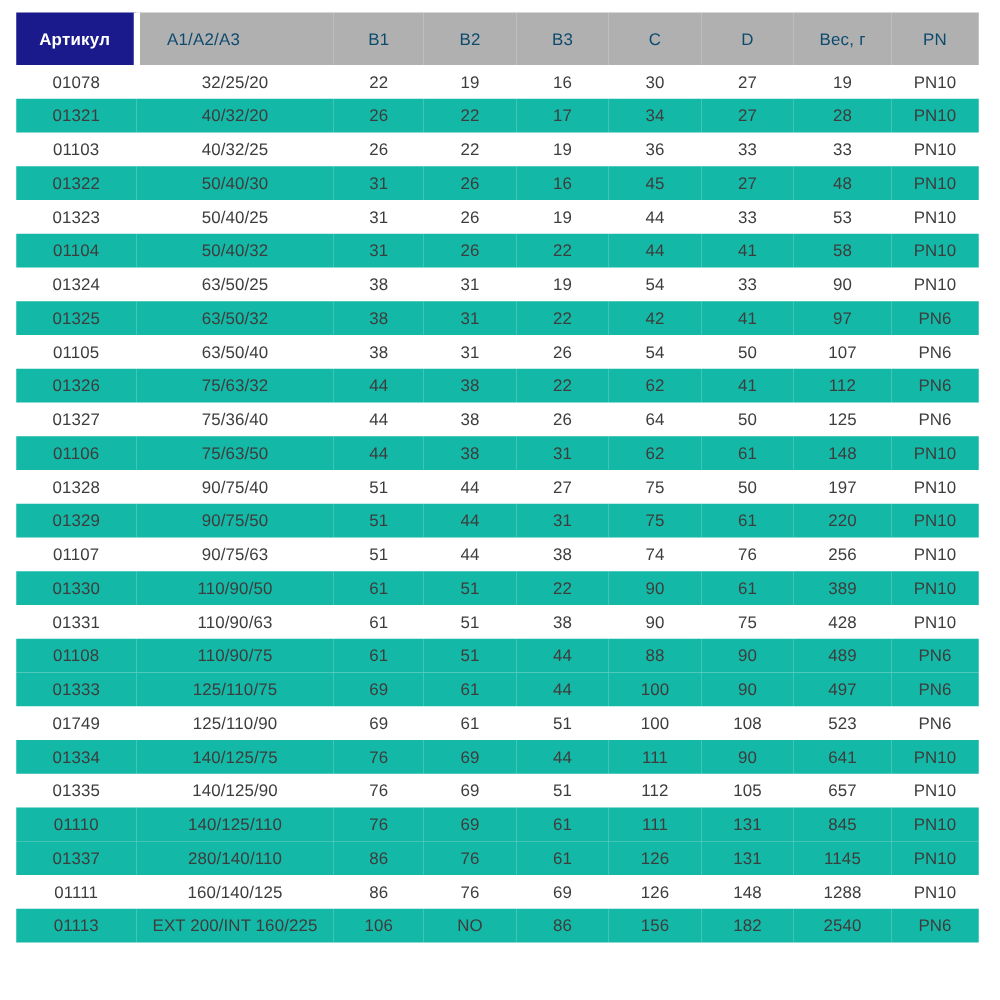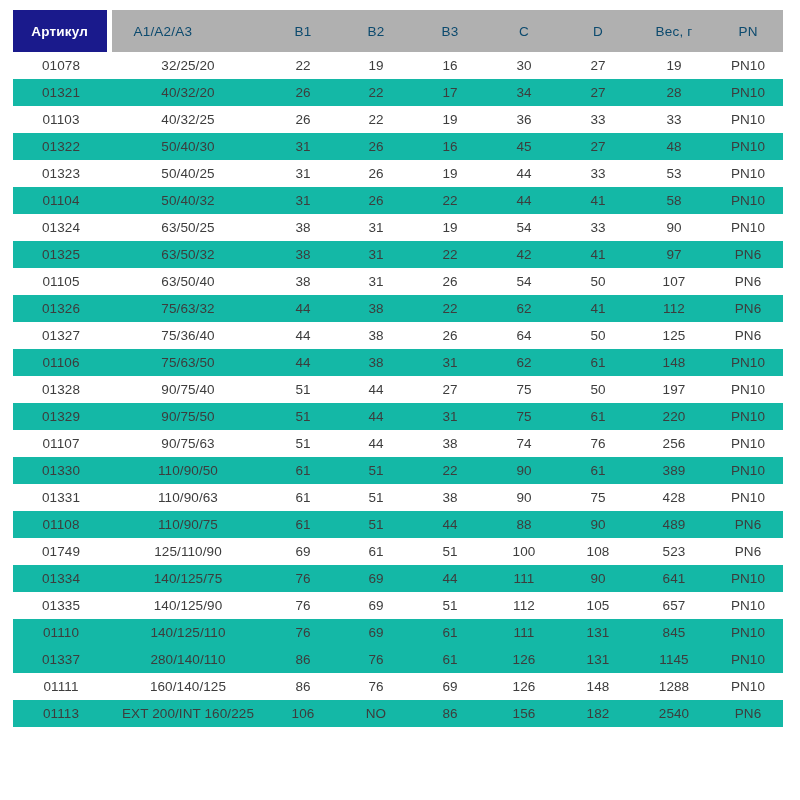--- a/index.html
+++ b/index.html
@@ -298,20 +298,31 @@
           <td class="c-article">01108</td>
           <td>110/90/75</td>
           <td>61</td>
           <td>51</td>
           <td>44</td>
           <td>88</td>
           <td>90</td>
           <td>489</td>
           <td>PN6</td>
         </tr>
+        <tr class="alt">
+          <td class="c-article">01333</td>
+          <td>125/110/75</td>
+          <td>69</td>
+          <td>61</td>
+          <td>44</td>
+          <td>100</td>
+          <td>90</td>
+          <td>497</td>
+          <td>PN6</td>
+        </tr>
         <tr>
           <td class="c-article">01749</td>
           <td>125/110/90</td>
           <td>69</td>
           <td>61</td>
           <td>51</td>
           <td>100</td>
           <td>108</td>
           <td>523</td>
           <td>PN6</td>

